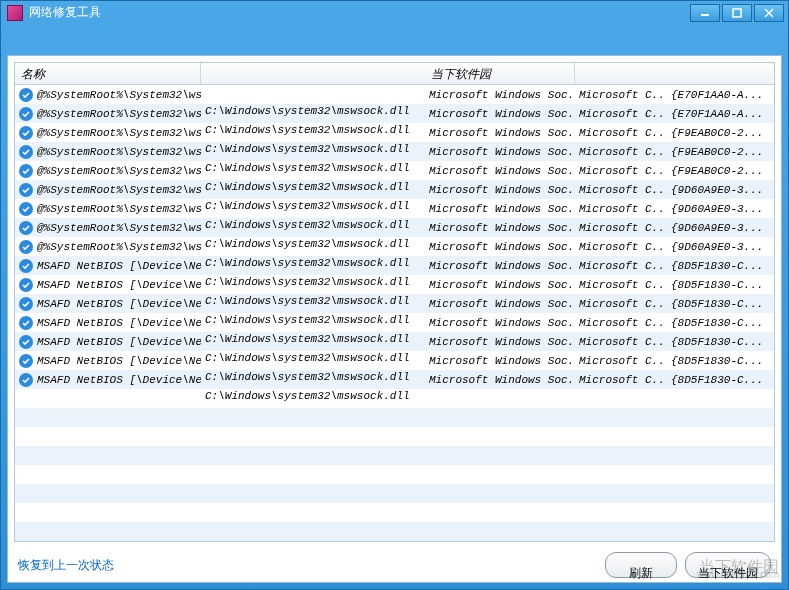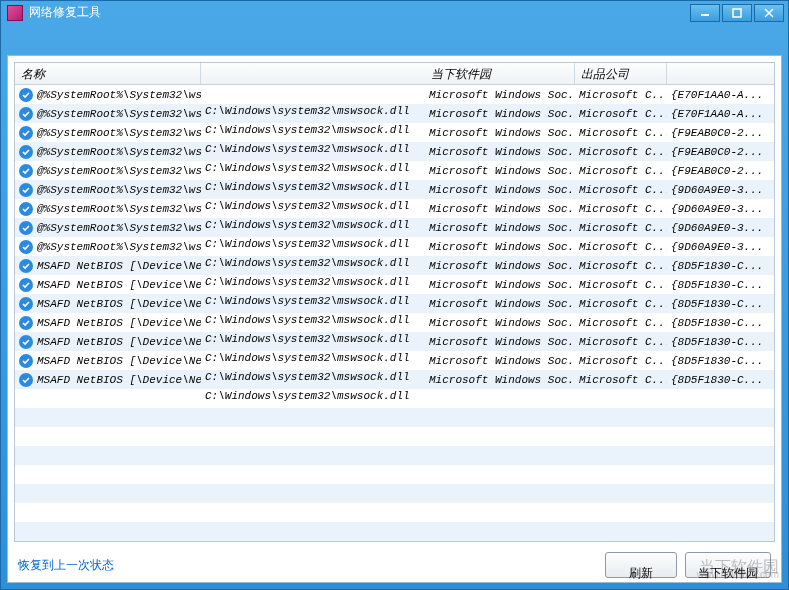--- a/index.html
+++ b/index.html
@@ -121,21 +121,21 @@
       cursor:pointer;
       font-size:12px;
     }
     .spacer { flex:1; }
     .btn {
       min-width:72px;
       height:22px;
       padding:12px 12px;
       background:linear-gradient(#fdfdfd,#e8ecf0);
       border:1px solid #8a9aa8;
-      border-radius:3px;
+      border-radius:11px;
       font-size:12px;
       cursor:pointer;
       color:#000;
     }
     .watermark {
       position:absolute;
       right:10px; bottom:12px;
       font-size:16px;
       color:rgba(80,80,80,0.35);
       pointer-events:none;
@@ -175,21 +175,20 @@
       </div>
     </div>
   </div>
 
   <div class="client">
     <div class="listview">
       <div class="header-row">
         <div class="header-cell col-name">名称</div>
         <div class="header-cell col-file">文件</div>
         <div class="header-cell col-desc">当下软件园</div>
-        <div class="header-cell col-company">出品公司</div>
       </div>
       <div class="list-body" id="list-body">
           <div class="row even">
             <div class="cell col-name name">
               <span class="check-icon">
                 <svg width="10" height="10" viewBox="0 0 10 10">
                   <path d="M2 5 L4 7 L8 3" stroke="#fff" stroke-width="1.6" fill="none"></path>
                 </svg>
               </span>
               <span>@%SystemRoot%\System32\ws...</span>

